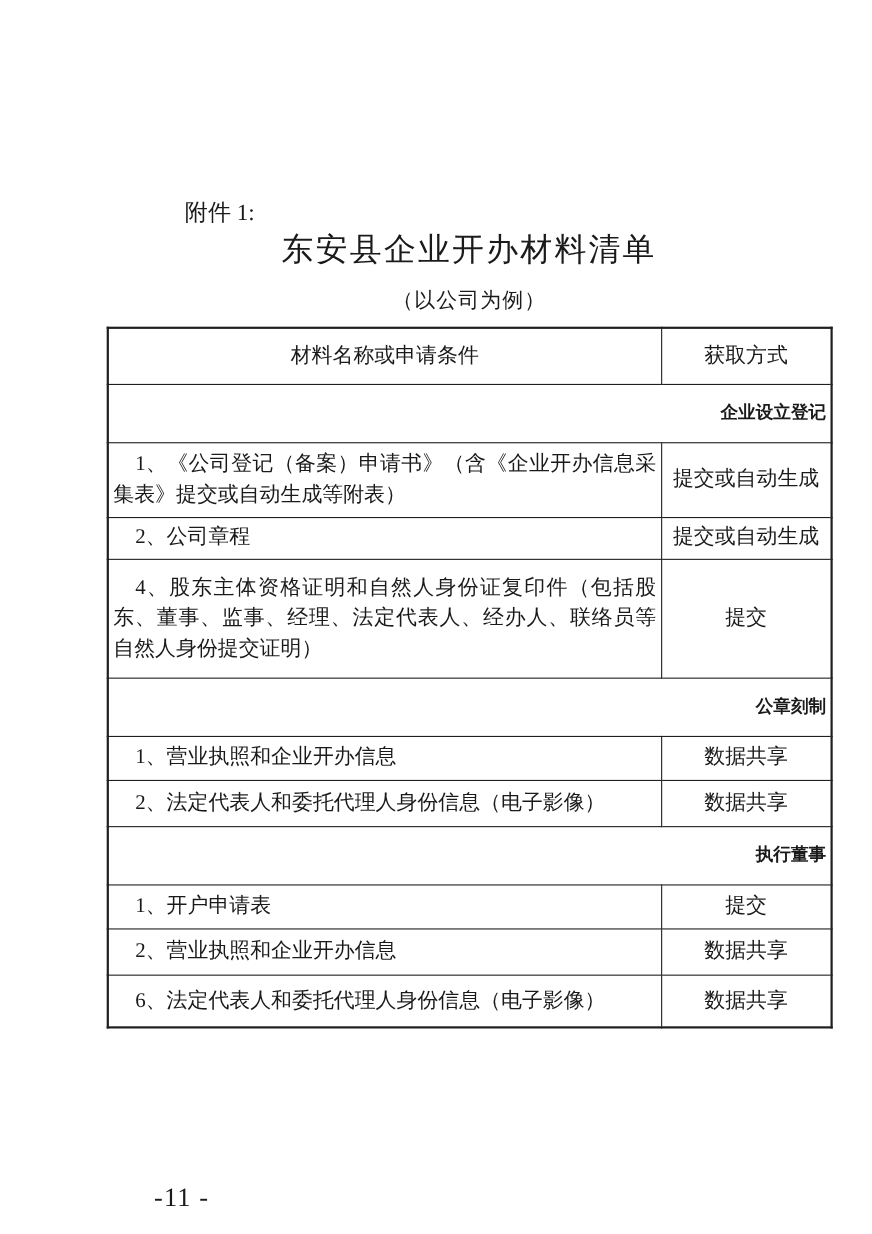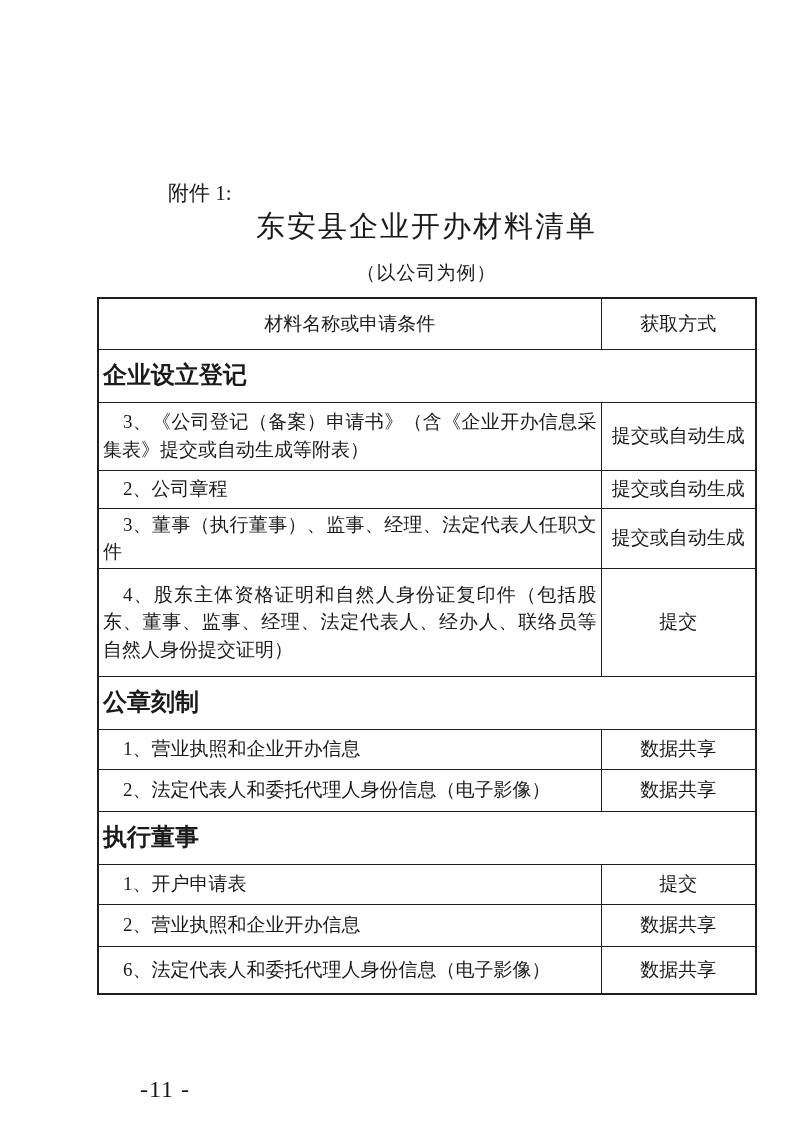--- a/index.html
+++ b/index.html
@@ -60,25 +60,25 @@
     text-indent: 1.05em;
     padding-left: 3px;
     padding-right: 5px;
   }
   td.method { text-align: center; }
   tr.header-row td {
     text-align: center;
     text-indent: 0;
   }
   tr.section-row td {
-    text-align: left;
+    text-align: right;
     text-indent: 0;
     font-weight: bold;
     font-family: "Liberation Sans", "DejaVu Sans", sans-serif;
-    font-size: 24px;
+    font-size: 16px;
   }
   
   tr.h-head  { height: 51px; }
   tr.h-sec   { height: 53px; }
   tr.h-2line { height: 68px; }
   tr.h-1a    { height: 38px; }
   tr.h-1b    { height: 40px; }
   tr.h-3line { height: 108px; }
   tr.h-1c    { height: 42px; }
   tr.h-last  { height: 48px; }
@@ -109,29 +109,25 @@
     <tbody>
       <tr class="header-row h-head">
         <td>材料名称或申请条件</td>
         <td>获取方式</td>
       </tr>
 
       <tr class="section-row h-sec">
         <td colspan="2">企业设立登记</td>
       </tr>
       <tr class="h-2line">
-        <td class="item">3、《公司登记（备案）申请书》（含《企业开办信息采集表》提交或自动生成等附表）</td>
+        <td class="item">1、《公司登记（备案）申请书》（含《企业开办信息采集表》提交或自动生成等附表）</td>
         <td class="method">提交或自动生成</td>
       </tr>
       <tr class="h-1a">
         <td class="item">2、公司章程</td>
-        <td class="method">提交或自动生成</td>
-      </tr>
-      <tr class="h-1b">
-        <td class="item">3、董事（执行董事）、监事、经理、法定代表人任职文件</td>
         <td class="method">提交或自动生成</td>
       </tr>
       <tr class="h-3line">
         <td class="item">4、股东主体资格证明和自然人身份证复印件（包括股东、董事、监事、经理、法定代表人、经办人、联络员等自然人身份提交证明）</td>
         <td class="method">提交</td>
       </tr>
 
       <tr class="section-row h-sec">
         <td colspan="2">公章刻制</td>
       </tr>

